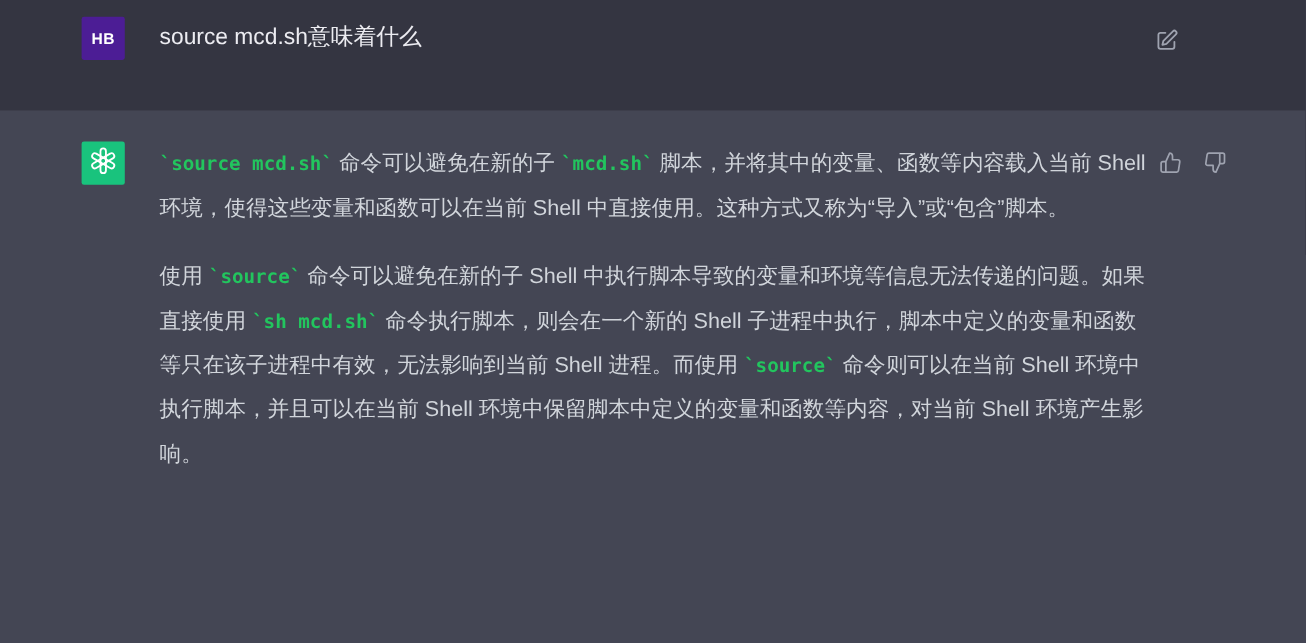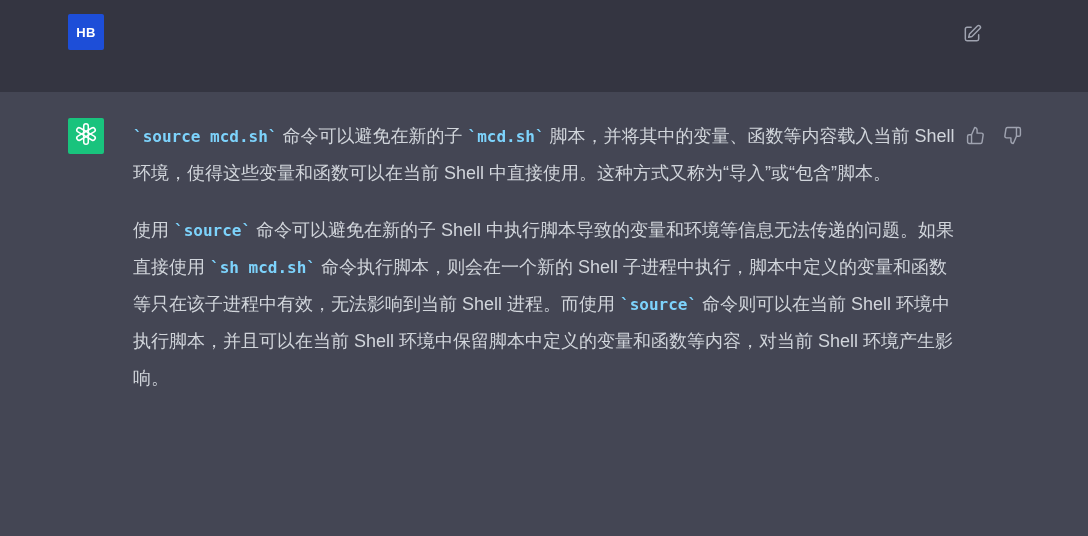--- a/index.html
+++ b/index.html
@@ -39,43 +39,44 @@
     color:#D1D5DB;
     font-size:18px;
     line-height:37px;
   }
   .assistant-body p { margin:0 0 20px 0; }
   .assistant-body p:last-child { margin-bottom:0; }
   .inline-code {
     font-family:"DejaVu Sans Mono","Liberation Mono",monospace;
     font-weight:700;
     font-size:16px;
-    color:#7dd3fc;
+    color:#22c55e;
     white-space:nowrap;
   }
   .icon-btn {
     position:absolute;
     background:none; border:none; cursor:pointer;
     color:#9FA3B0; padding:0; line-height:0;
   }
   .icon-btn svg { stroke:#9FA3B0; fill:none; stroke-width:1.8; stroke-linecap:round; stroke-linejoin:round; }
   .edit-btn { top:24px; left:962px; }
   .thumb-up-btn { top:126px; left:966px; }
   .thumb-down-btn { top:126px; left:1003px; }
   .row-assistant .icon-btn { top:34px; }
   .openai-logo { stroke:#fff; fill:none; stroke-width:1.4; }
 </style>
 </head>
 <body>
 
 <div class="row row-user">
   <div class="msg-flex">
-    <div class="avatar avatar-user" style="background: #1d4ed8;">
+    <div class="avatar avatar-user" style="background: #4c1d95;">
       <span>HB</span>
     </div>
+    <div class="user-text">source mcd.sh意味着什么</div>
   </div>
   <button class="icon-btn edit-btn">
     <span>
       <svg width="20" height="20" viewBox="0 0 24 24">
         <path d="M11 4H6a2 2 0 0 0-2 2v12a2 2 0 0 0 2 2h12a2 2 0 0 0 2-2v-5"></path>
         <path d="M18.5 2.5a2.1 2.1 0 0 1 3 3L12 15l-4 1 1-4 9.5-9.5z"></path>
       </svg>
     </span>
   </button>
 </div>

